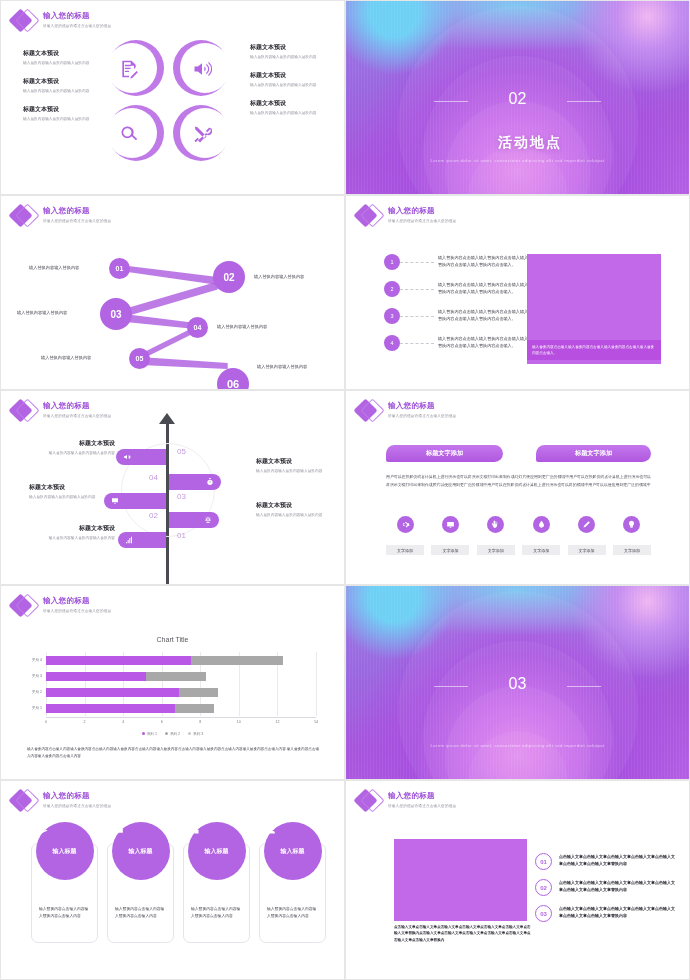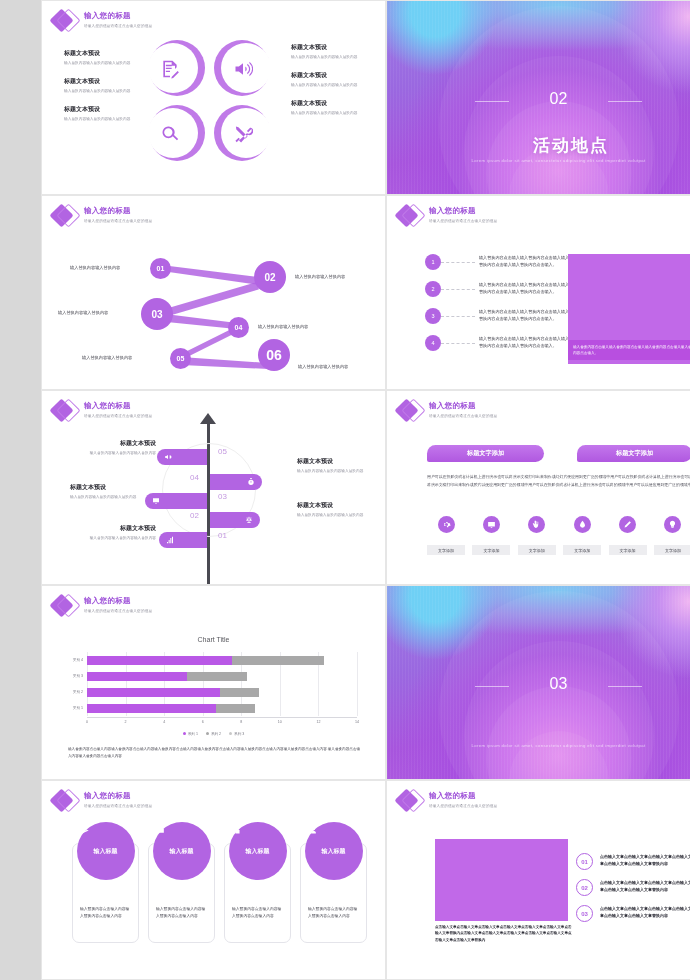--- a/index.html
+++ b/index.html
@@ -14,21 +14,20 @@
     grid-template-columns: 345px 345px;
     grid-auto-rows: 195px;
     width: 690px;
   }
   .slide {
     position: relative;
     width: 345px; height: 195px;
     background: #ffffff;
     border: 1px solid #e6e6e6;
     overflow: hidden;
-    margin-left: 41px;
   }
   .slide.tall { height: 200px; }
 
   
   .shead { position: absolute; left: 8px; top: 6px; display: flex; align-items: flex-start; }
   .diamond-wrap { position: relative; width: 30px; height: 28px; flex: none; }
   .dia-solid {
     position: absolute; left: 3px; top: 5px; width: 17px; height: 17px;
     background: #b264e2; transform: rotate(45deg); border-radius: 2px;
   }
@@ -78,21 +77,21 @@
       radial-gradient(circle at 50% 88%, #e07bf0 0%, #c560ea 22%, #a74fe0 42%, rgba(150,80,220,0) 68%),
       linear-gradient(170deg, #9b7ae6 0%, #9a68e0 35%, #a755dd 65%, #b45ee4 100%);
   }
   .rings { position: absolute; left: 50%; bottom: -52px; transform: translateX(-50%); }
   .rings i { position: absolute; border-radius: 50%; left: 50%; bottom: 0; transform: translateX(-50%);
     background: rgba(255,255,255,0.055); }
   .stripes { position: absolute; inset: 0;
     background: repeating-linear-gradient(90deg, rgba(255,255,255,0.055) 0 1px, rgba(255,255,255,0) 1px 3px); }
   .div-center { position: absolute; left: 0; right: 0; top: 46%; text-align: center; color: #fff; }
   .div-title { position: absolute; left: 0; right: 0; top: 69%; text-align: center;
-    font-size: 17px; font-weight: bold; color: #fff; letter-spacing: 2px;
+    font-size: 14px; font-weight: bold; color: #fff; letter-spacing: 2px;
     text-shadow: 0 1px 5px rgba(90,30,140,.3); padding-left: 25px; }
   .div-lorem { position: absolute; left: 0; right: 0; top: 81%; text-align: center;
     font-size: 4.2px; color: rgba(255,255,255,.62); line-height: 1.7; letter-spacing: .4px; }
   .div-rule { position: absolute; top: 52%; width: 34px; height: 1px; background: rgba(255,255,255,.55); }
   .div-rule.l { left: 88px; } .div-rule.r { right: 88px; }
 
   
   .zz { position: absolute; inset: 0; }
   .zz-node { position: absolute; border-radius: 50%; background: #b264e2;
     display: flex; align-items: center; justify-content: center;
@@ -308,21 +307,21 @@
       </div>
     <div class="zz-node" style="left:99px;top:102px;width:32px;height:32px;font-size:10px">
         <span>03</span>
       </div>
     <div class="zz-node" style="left:186px;top:121px;width:21px;height:21px;font-size:7px">
         <span>04</span>
       </div>
     <div class="zz-node" style="left:128px;top:152px;width:21px;height:21px;font-size:7px">
         <span>05</span>
       </div>
-    <div class="zz-node" style="left:216px;top:143px;width:32px;height:32px;font-size:14px">
+    <div class="zz-node" style="left:216px;top:172px;width:32px;height:32px;font-size:11px">
         <span>06</span>
       </div>
     <div class="zz-lbl" style="left:28px;top:69px">输入替换内容输入替换内容</div>
     <div class="zz-lbl" style="left:253px;top:78px">输入替换内容输入替换内容</div>
     <div class="zz-lbl" style="left:16px;top:114px">输入替换内容输入替换内容</div>
     <div class="zz-lbl" style="left:216px;top:128px">输入替换内容输入替换内容</div>
     <div class="zz-lbl" style="left:40px;top:159px">输入替换内容输入替换内容</div>
     <div class="zz-lbl" style="left:256px;top:168px">输入替换内容输入替换内容</div>
   </div>
 

